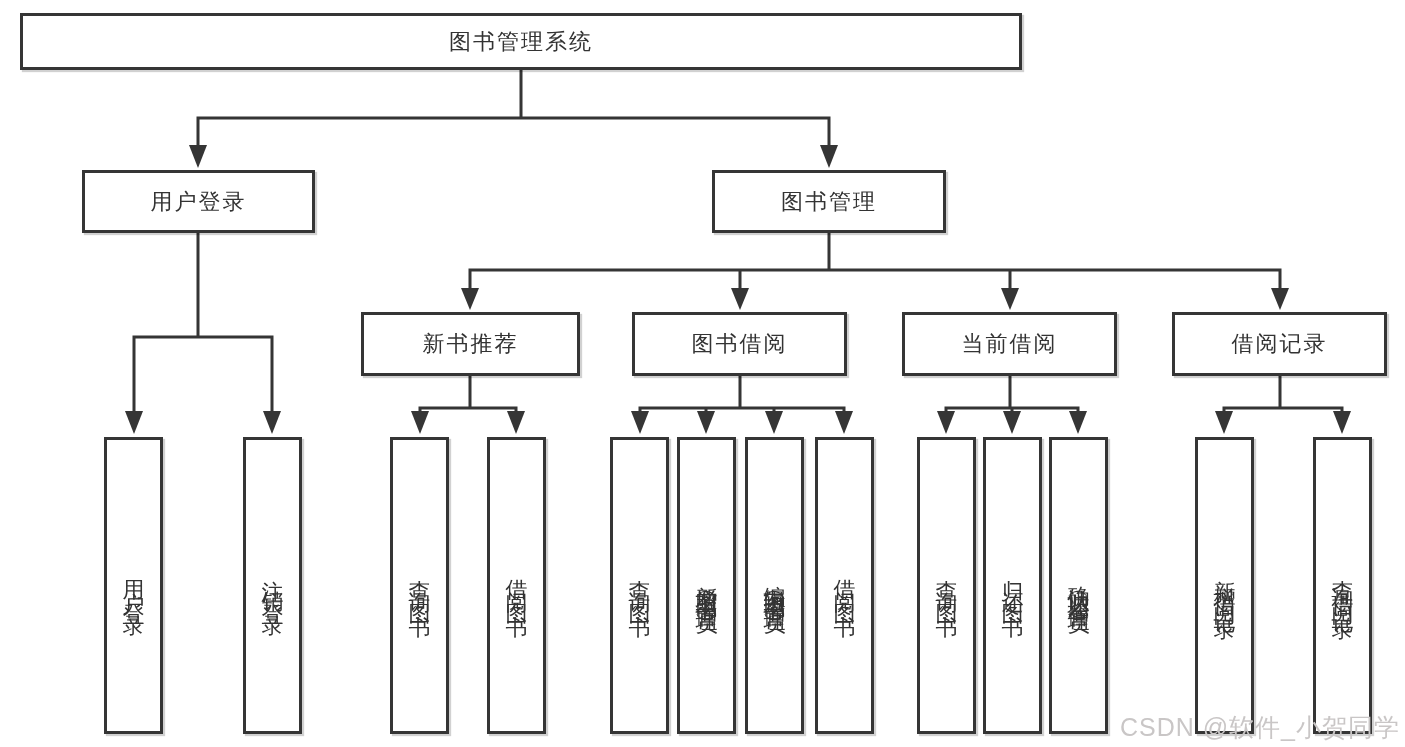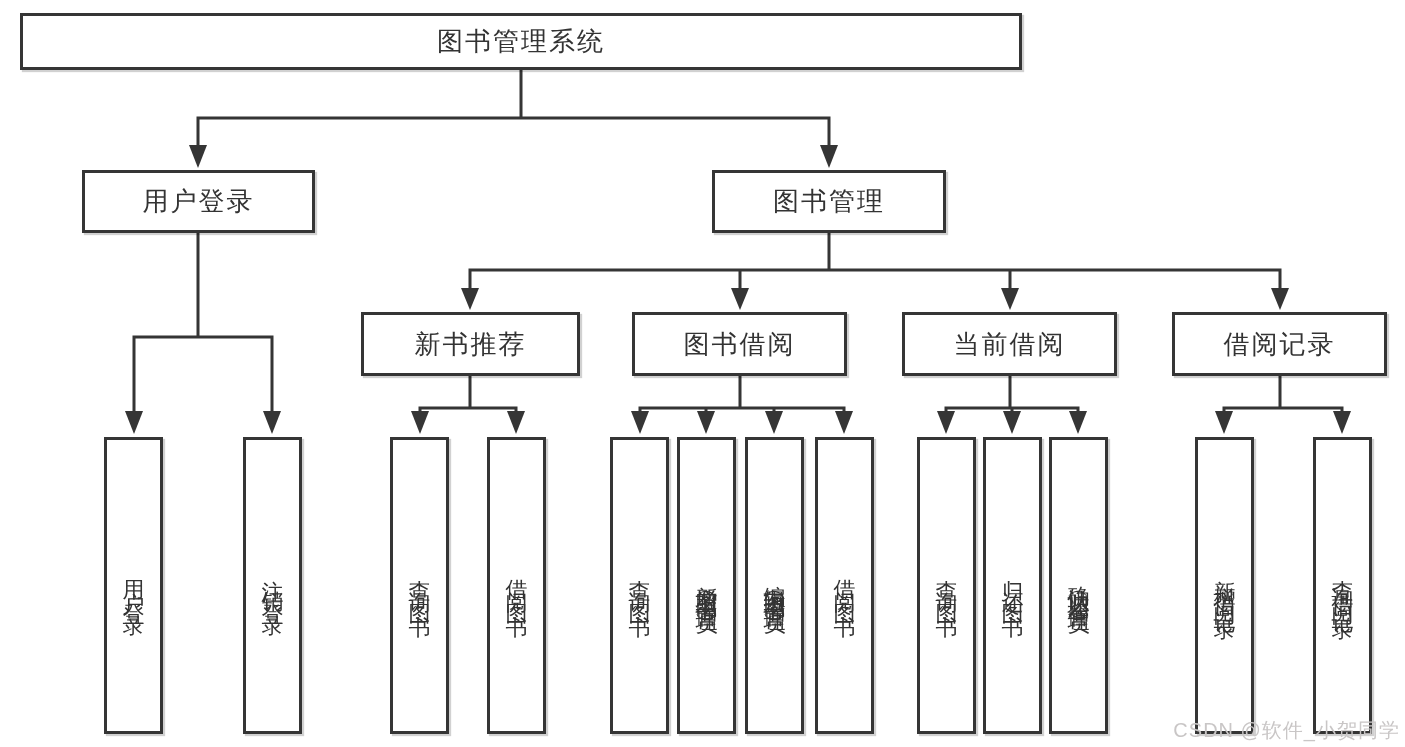--- a/index.html
+++ b/index.html
@@ -25,38 +25,38 @@
     box-sizing: border-box;
     border: 3px solid #353535;
     background: #ffffff;
     box-shadow: 2px 2px 1px rgba(0,0,0,0.18);
     display: flex;
     align-items: center;
     justify-content: center;
     z-index: 1;
   }
   .box-h span {
-    font-size: 26px;
+    font-size: 22px;
     color: #333333;
     letter-spacing: 2px;
     white-space: nowrap;
   }
   .box-v span {
     writing-mode: vertical-rl;
     text-orientation: mixed;
     font-size: 22px;
     color: #333333;
     line-height: 1;
     white-space: nowrap;
   }
   #watermark {
     position: absolute;
     right: 5px;
     bottom: 3px;
-    font-size: 20px;
+    font-size: 25px;
     color: #c9c6c6;
     letter-spacing: 1px;
     z-index: 2;
     white-space: nowrap;
   }
 </style>
 </head>
 <body>
 
 <div id="canvas">

